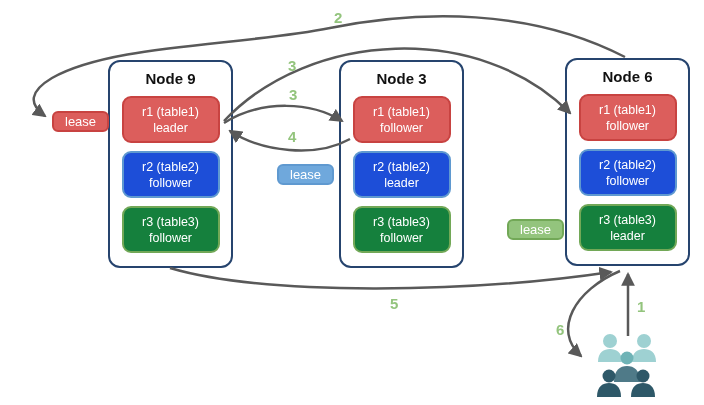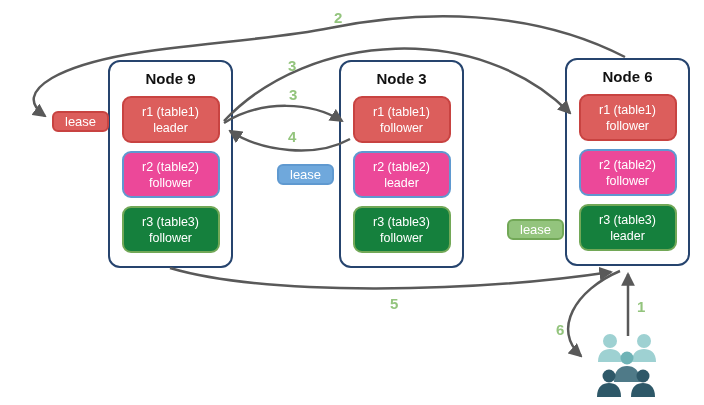--- a/index.html
+++ b/index.html
@@ -19,21 +19,21 @@
   .n2{left:339px;top:60px}
   .n3{left:565px;top:58px}
   .node-title{font-size:15px;font-weight:bold;color:#111111;margin:8px 0 9px 0;}
   .replica{
     width:98px;height:47px;box-sizing:border-box;border-radius:9px;
     border:2px solid transparent;color:#ffffff;font-size:12.5px;line-height:16px;
     display:flex;flex-direction:column;align-items:center;justify-content:center;
     margin-bottom:8px;text-align:center;
   }
   .replica.red{background:#dc5e5c;border-color:#c84341}
-  .replica.blue{background:#ec4899;border-color:#5f99d0}
+  .replica.blue{background:#1d4ed8;border-color:#5f99d0}
   .replica.green{background:#15803d;border-color:#72a857}
 
   
   .lease{
     position:absolute;color:#ffffff;font-size:13px;line-height:17px;
     padding:0 11px;border-radius:6px;border:2px solid transparent;z-index:3;
   }
   .lease-red{left:52px;top:111px;background:#dc5e5c;border-color:#c84341}
   .lease-blue{left:277px;top:164px;background:#6fa8dc;border-color:#5f99d0}
   .lease-green{left:507px;top:219px;background:#93c47d;border-color:#72a857}

